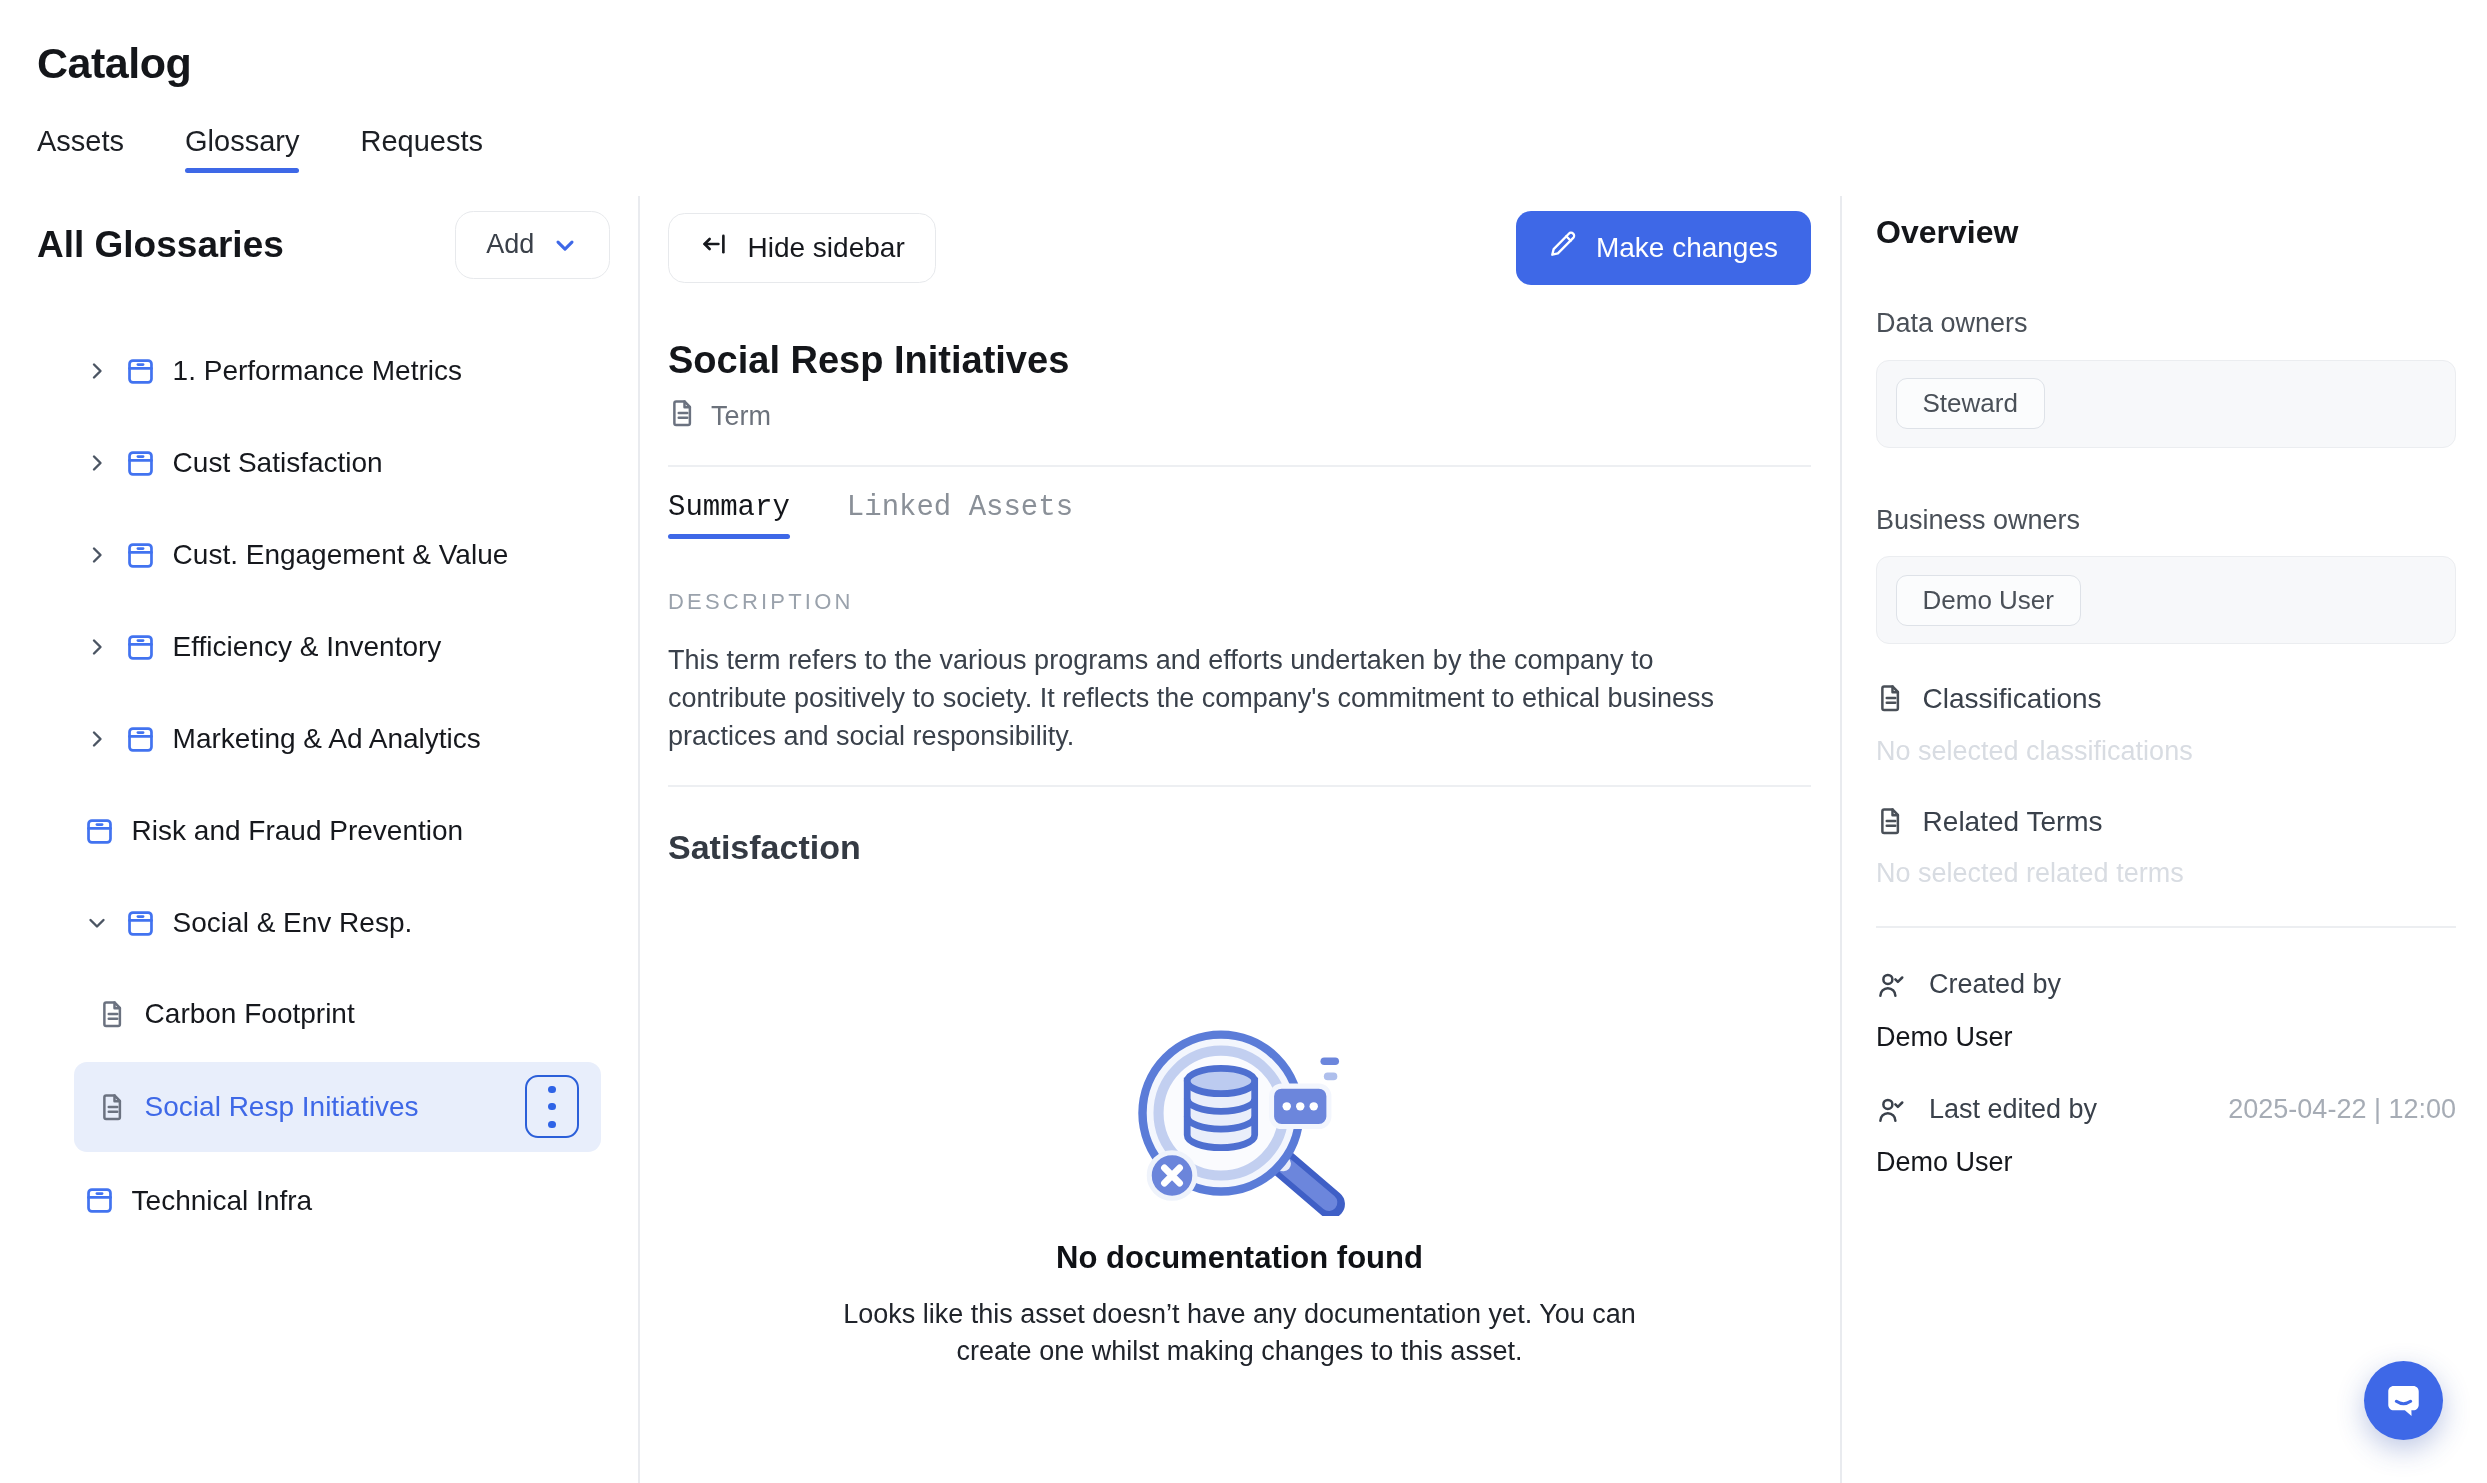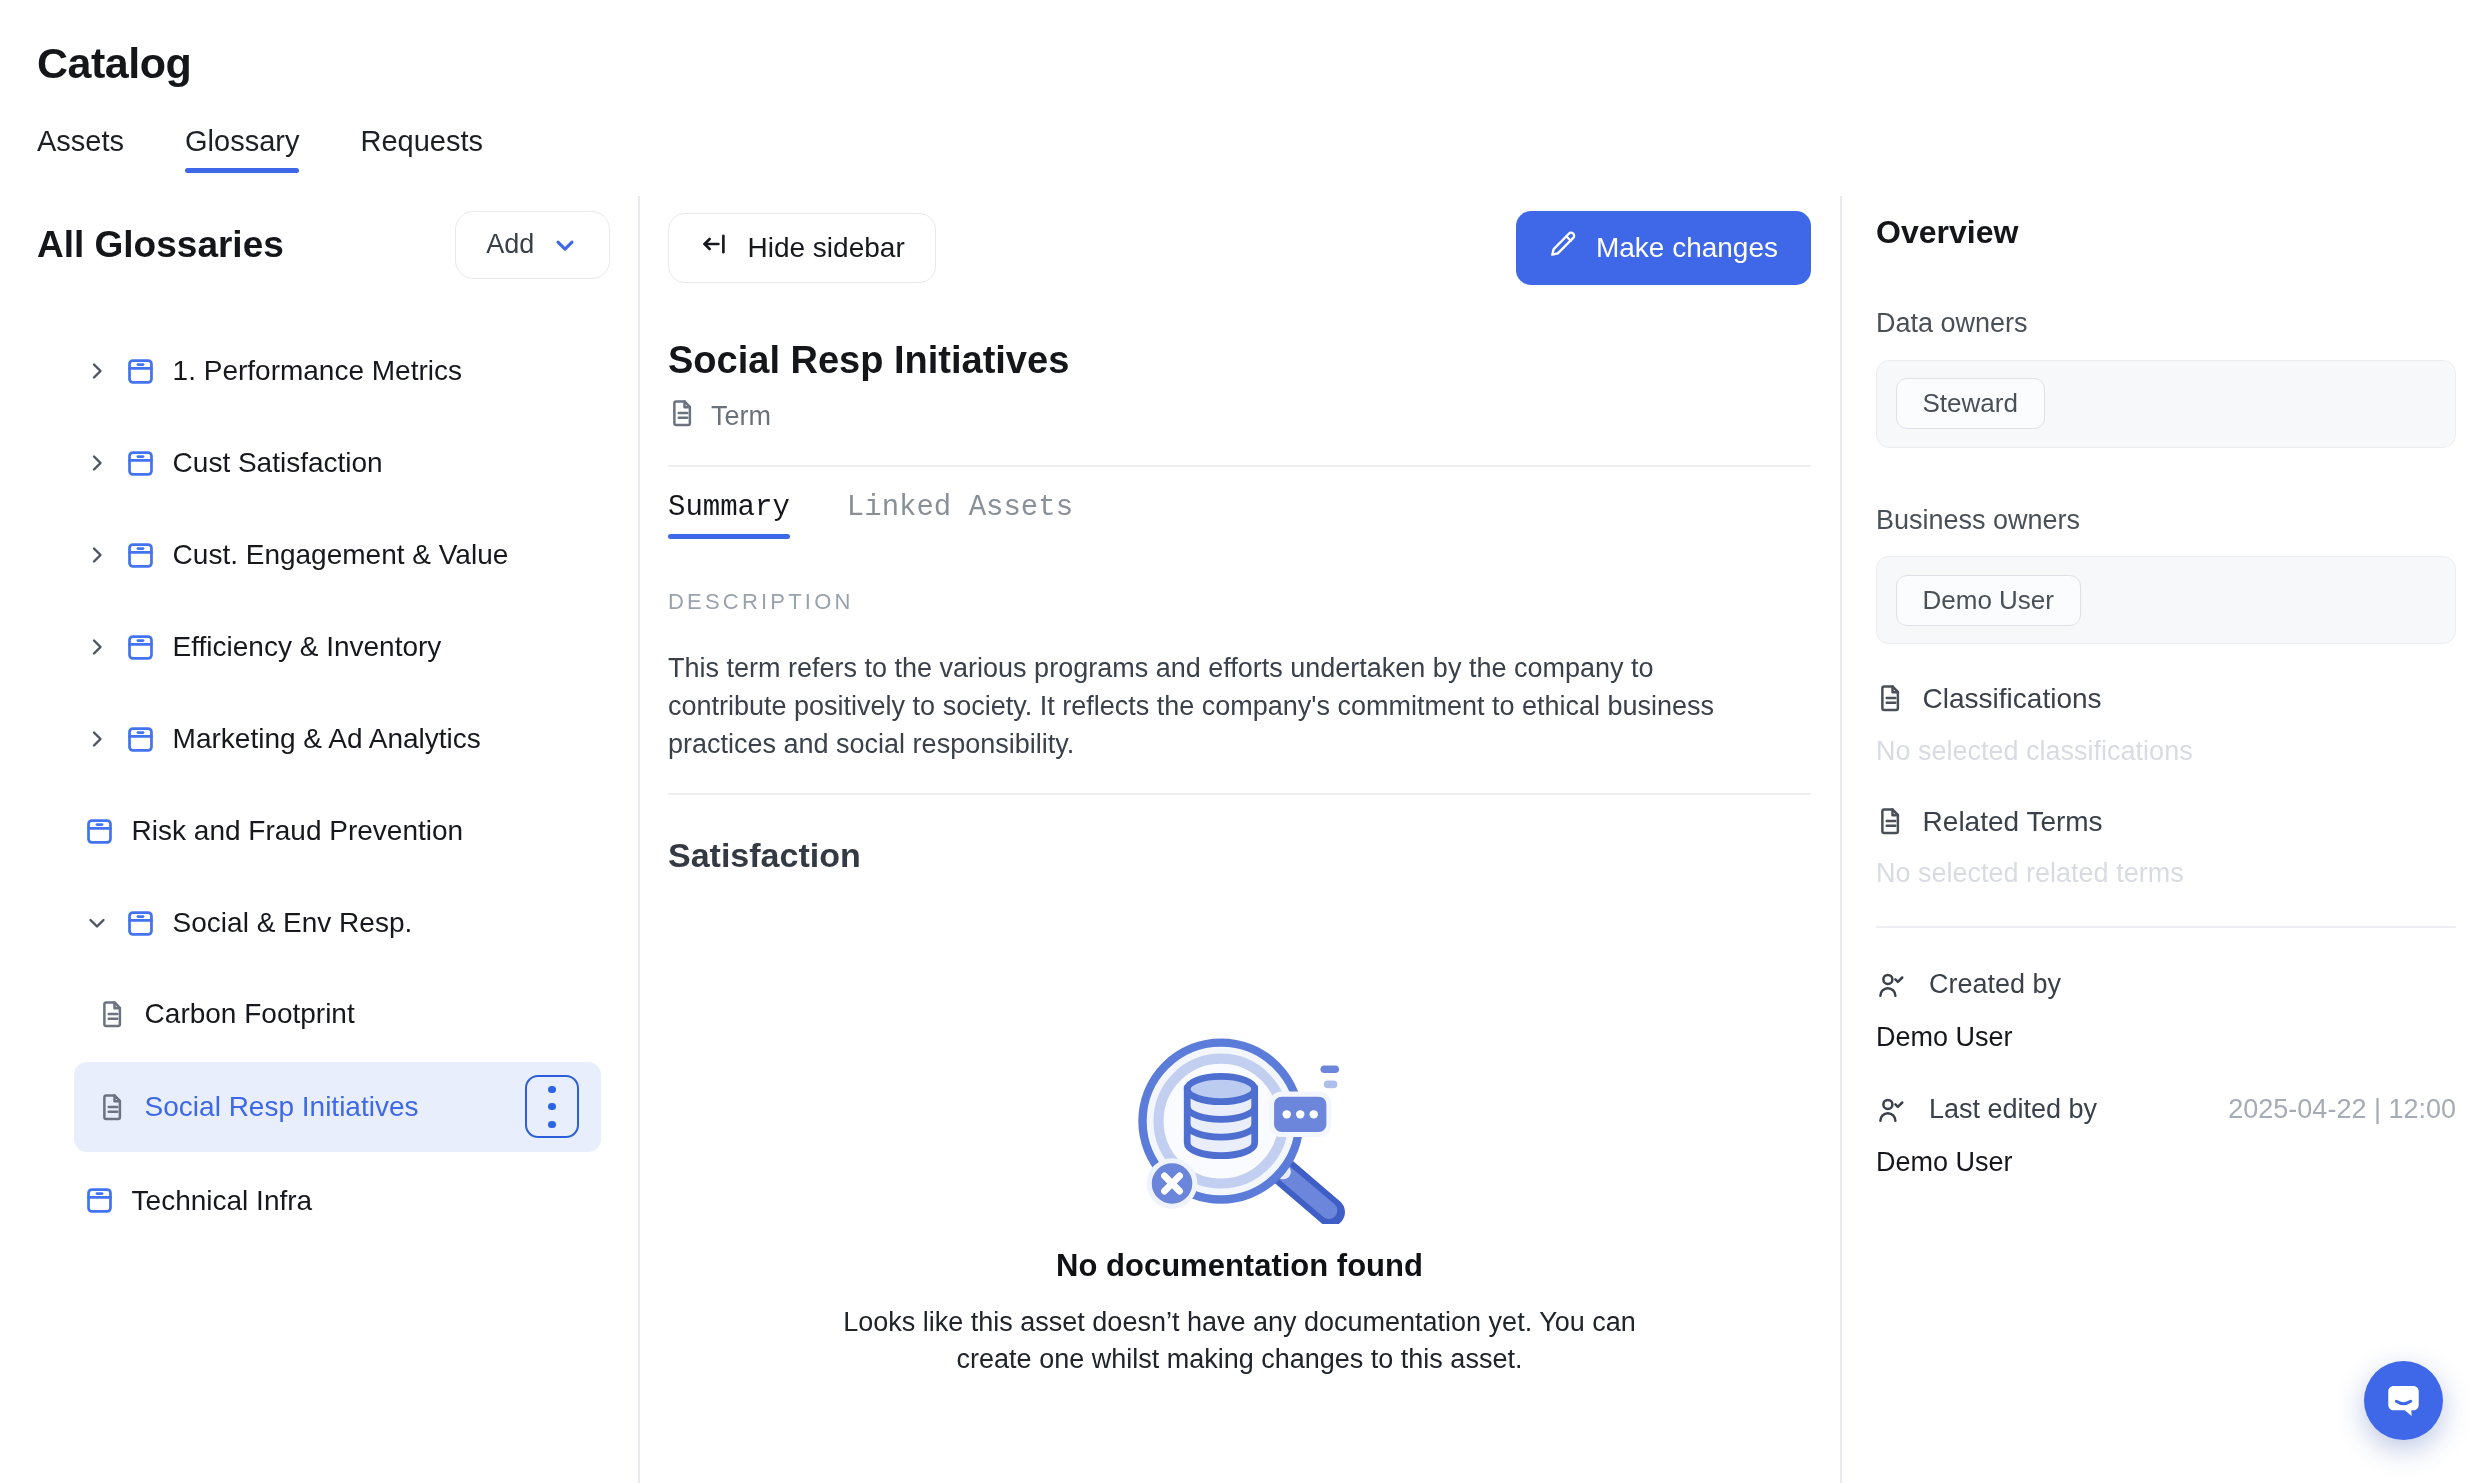--- a/index.html
+++ b/index.html
@@ -55,21 +55,21 @@
   .make-btn { display:flex; align-items:center; gap:18.5px; height:74px; padding:0 33px; background:var(--accent,#3E68E7);
               border:none; border-radius:15px; font-size:28px; font-weight:500; color:#fff; cursor:pointer; }
   .asset-title { margin-top:54px; font-size:38px; font-weight:700; color:#14161A; }
   .asset-type { display:flex; align-items:center; gap:13px; margin-top:16.6px; font-size:27px; color:#6C727C; }
   .h-divider { height:1.8px; background:#EDEFF2; margin-top:30px; }
   .content-tabs { display:flex; gap:57px; margin-top:24px;font-family:Liberation Mono, monospace; }
   .content-tab { font-size:29px; padding-bottom:15px; position:relative; cursor:pointer; color:#8A9098; }
   .content-tab.active { color:#14161B; font-weight:500; }
   .content-tab.active::after { content:""; position:absolute; left:0; right:0; bottom:0; height:4.6px; border-radius:2.8px; background:var(--accent,#2F63E7); }
   .desc-label { margin-top:50px; font-size:22px; letter-spacing:3.2px; color:#9AA2AC; }
-  .desc-text { margin-top:34px; width:1099px; font-size:27px; line-height:38px; color:#3A414B; }
+  .desc-text { margin-top:26px; width:1099px; font-size:27px; line-height:38px; color:#3A414B; }
   .doc-title { margin-top:41px; font-size:34px; font-weight:700; color:#343A43; }
   .empty-state { margin-top:0; text-align:center; }
   .empty-illustration { margin:155px auto 0; width:259px; height:194px; }
   .empty-title { margin-top:24px; font-size:31px; font-weight:700; color:#0F1115; }
   .empty-body { margin:20.3px auto 0; width:850px; font-size:27px; line-height:37px; color:#20242B; }
 
   
   .overview { position:absolute; left:1876px; top:194px; width:580px; }
   .ov-title { margin-top:20.3px; font-size:32px; font-weight:700; color:#14161A; }
   .ov-label { margin-top:57px; font-size:27px; color:#4A5058; }

